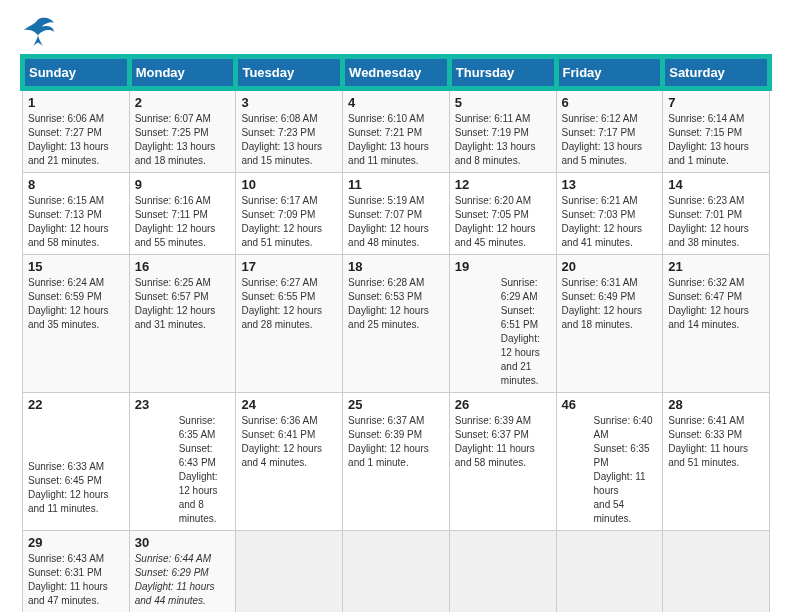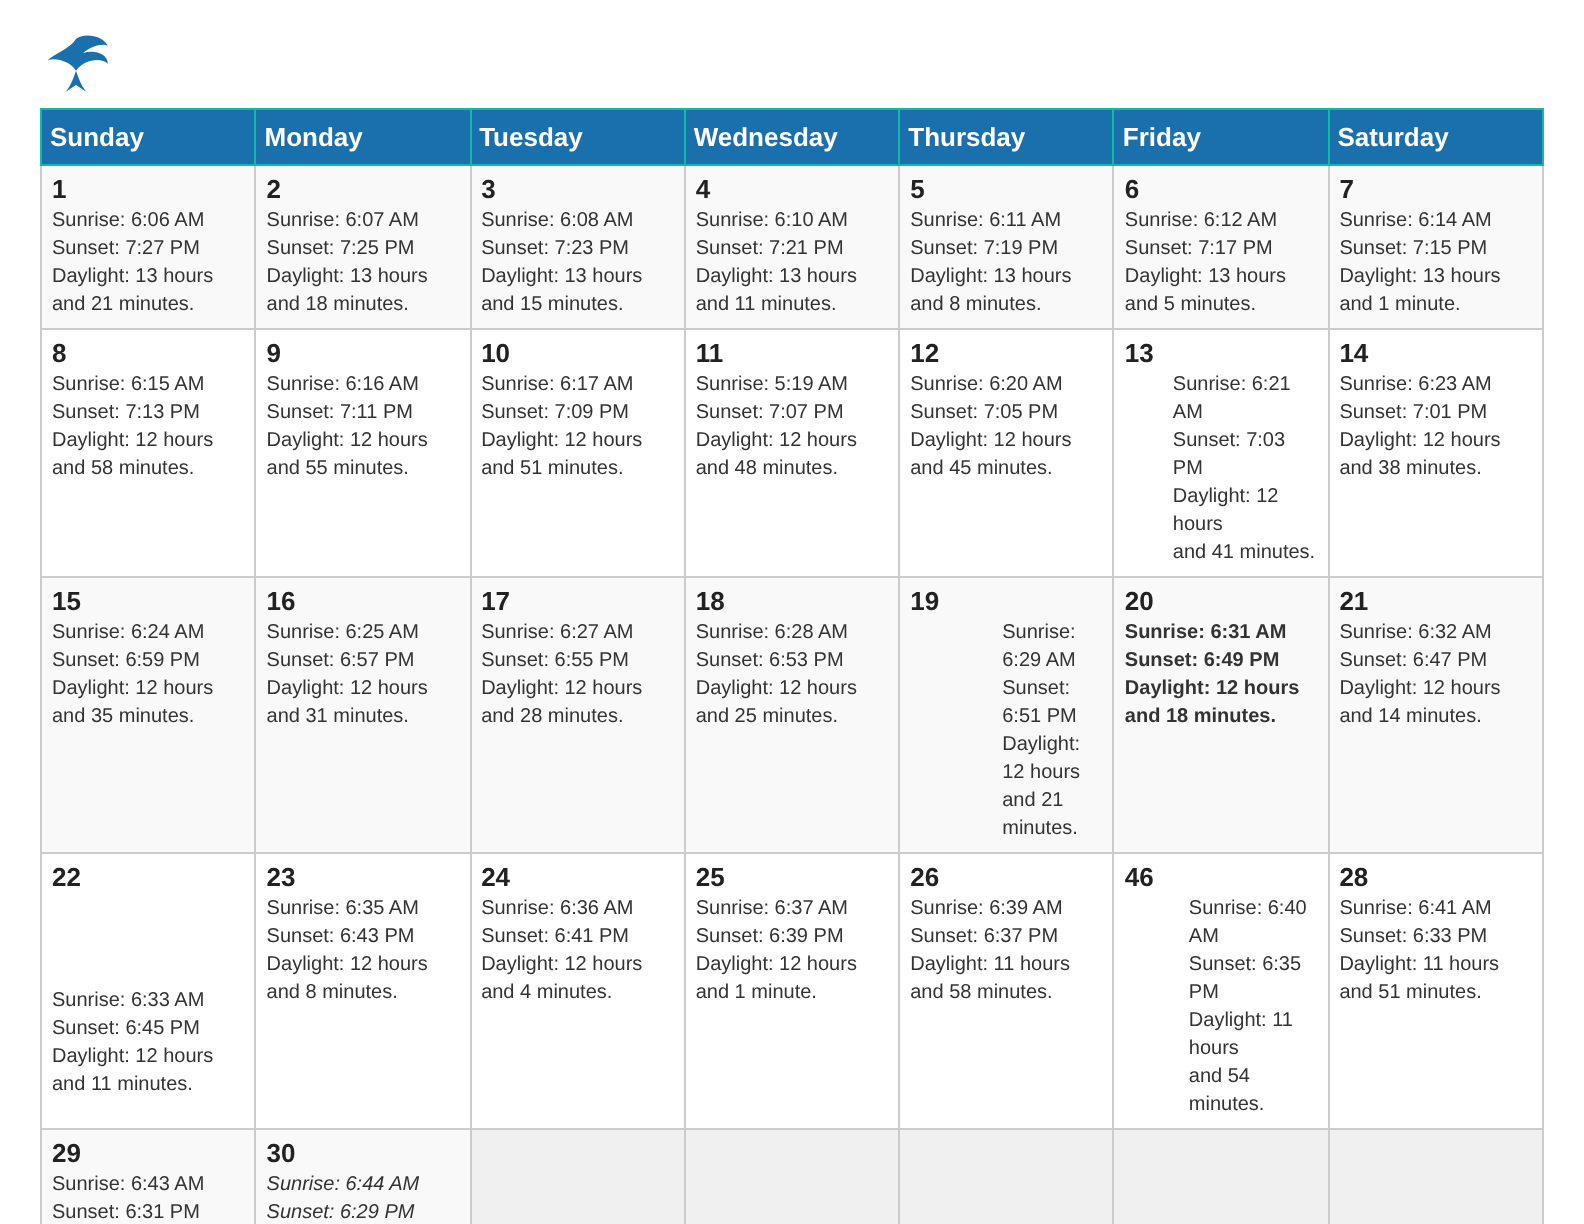--- a/index.html
+++ b/index.html
@@ -44,21 +44,21 @@
       border-collapse: collapse;
       font-size: 11px;
     }
     .calendar-table thead th {
       background-color: #1a6fad;
       color: #fff;
       padding: 6px 4px;
       text-align: left;
       font-size: 13px;
       font-weight: bold;
-      border: 1px solid #14b8a6;
+      border: 5px solid #14b8a6;
     }
     .calendar-table tbody td {
       border: 1px solid #ccc;
       padding: 4px 5px;
       vertical-align: top;
       width: 14.28%;
       min-height: 80px;
       height: 80px;
       background: #fff;
     }
@@ -201,21 +201,21 @@
         </td>
         <td>
           <span class="day-number">12</span>
           <div class="day-info" style="white-space: pre-line;">Sunrise: 6:20 AM
 Sunset: 7:05 PM
 Daylight: 12 hours
 and 45 minutes.</div>
         </td>
         <td>
           <span class="day-number">13</span>
-          <div class="day-info" style="white-space: pre-line; margin-left: 24px;">Sunrise: 6:21 AM
+          <div class="day-info" style="white-space: pre-line;">Sunrise: 6:21 AM
 Sunset: 7:03 PM
 Daylight: 12 hours
 and 41 minutes.</div>
         </td>
         <td>
           <span class="day-number">14</span>
           <div class="day-info" style="white-space: pre-line;">Sunrise: 6:23 AM
 Sunset: 7:01 PM
 Daylight: 12 hours
 and 38 minutes.</div>
@@ -252,21 +252,21 @@
         </td>
         <td>
           <span class="day-number">19</span>
           <div class="day-info" style="white-space: pre-line; margin-left: 46px;">Sunrise: 6:29 AM
 Sunset: 6:51 PM
 Daylight: 12 hours
 and 21 minutes.</div>
         </td>
         <td>
           <span class="day-number">20</span>
-          <div class="day-info" style="white-space: pre-line; font-weight: bold;">Sunrise: 6:31 AM
+          <div class="day-info" style="white-space: pre-line;">Sunrise: 6:31 AM
 Sunset: 6:49 PM
 Daylight: 12 hours
 and 18 minutes.</div>
         </td>
         <td>
           <span class="day-number">21</span>
           <div class="day-info" style="white-space: pre-line;">Sunrise: 6:32 AM
 Sunset: 6:47 PM
 Daylight: 12 hours
 and 14 minutes.</div>
@@ -275,21 +275,21 @@
       <tr>
         <td>
           <span class="day-number">22</span>
           <div class="day-info" style="white-space: pre-line; margin-top: 48px;">Sunrise: 6:33 AM
 Sunset: 6:45 PM
 Daylight: 12 hours
 and 11 minutes.</div>
         </td>
         <td>
           <span class="day-number">23</span>
-          <div class="day-info" style="white-space: pre-line;">Sunrise: 6:35 AM
+          <div class="day-info" style="white-space: pre-line; margin-left: 44px;">Sunrise: 6:35 AM
 Sunset: 6:43 PM
 Daylight: 12 hours
 and 8 minutes.</div>
         </td>
         <td>
           <span class="day-number">24</span>
           <div class="day-info" style="white-space: pre-line;">Sunrise: 6:36 AM
 Sunset: 6:41 PM
 Daylight: 12 hours
 and 4 minutes.</div>

